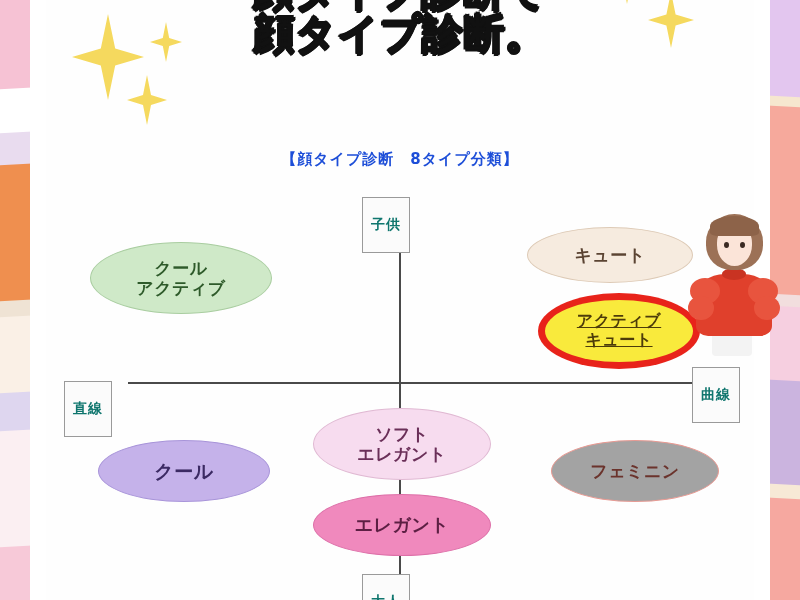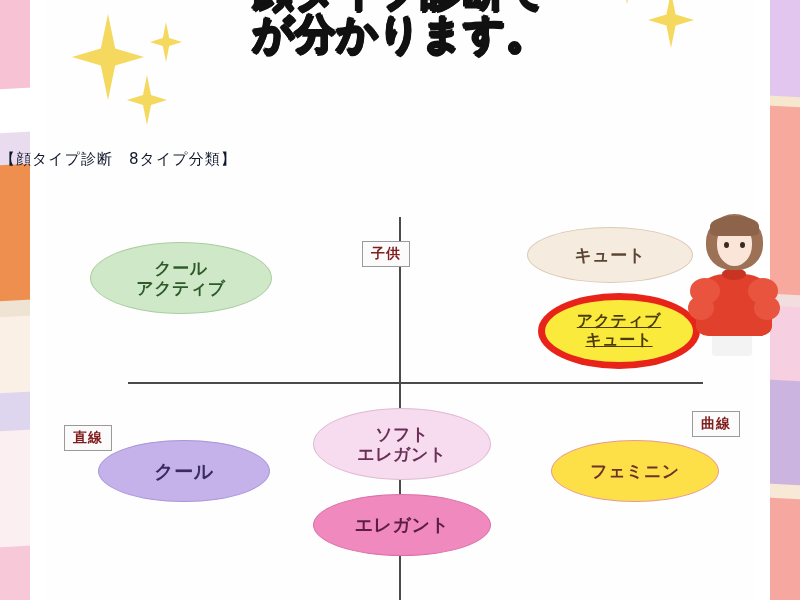--- a/index.html
+++ b/index.html
@@ -38,21 +38,22 @@
       0 1.6px 0 #111, 0 -1.6px 0 #111,
       1.2px 1.2px 0 #111, -1.2px -1.2px 0 #111;
     white-space:nowrap;
   }
   .hl-1{font-size:41px;}
   .hl-2{font-size:41px;}
   .hl-3{font-size:41px;}
 
   .subtitle{
     position:absolute;left:0;right:0;top:150px;
-    font-size:15px;font-weight:normal;color:#0f172a;
+    text-align:center;
+    font-size:15px;font-weight:bold;color:#1d4ed8;
     letter-spacing:1px;z-index:6;
   }
 
   
   .spark{
     position:absolute;
     background:#f5d95e;
     z-index:5;
     clip-path:polygon(50% 0%, 60% 40%, 100% 50%, 60% 60%, 50% 100%, 40% 60%, 0% 50%, 40% 40%);
   }
@@ -60,27 +61,26 @@
   
   #diagram{position:absolute;left:0;top:185px;width:800px;height:415px;z-index:4;}
 
   .axis-v{position:absolute;width:2px;background:#4a4a4a;}
   .axis-h{position:absolute;height:2px;background:#4a4a4a;}
 
   .axis-label{
     position:absolute;
     background:#fbfbfb;
     border:1.5px solid #9a9a9a;
-    color:#7f1d1d;
+    color:#0f766e;
     font-size:14px;font-weight:bold;
-    padding:3px 8px;
+    padding:18px 8px;
     letter-spacing:1px;
     white-space:nowrap;
     z-index:7;
-    margin-top:44px;
   }
 
   .node{
     position:absolute;
     border-radius:50%;
     display:flex;align-items:center;justify-content:center;
     text-align:center;
     font-weight:bold;
     line-height:1.18;
     letter-spacing:.5px;
@@ -138,21 +138,21 @@
   <div class="gutter r"></div>
 
   <div class="spark" style="left:72px;top:14px;width:72px;height:86px;"></div>
   <div class="spark" style="left:150px;top:22px;width:32px;height:40px;"></div>
   <div class="spark" style="left:127px;top:75px;width:40px;height:50px;"></div>
   <div class="spark" style="left:648px;top:-8px;width:46px;height:56px;"></div>
   <div class="spark" style="left:612px;top:-34px;width:30px;height:38px;"></div>
 
   <div class="headline">
     <div class="hl-line hl-1">顔タイプ診断で</div>
-    <div class="hl-line hl-3">が分かります。</div>
+    <div class="hl-line hl-3">顔タイプ診断。</div>
   </div>
 
   <div class="subtitle">【顔タイプ診断　8タイプ分類】</div>
 
   <div id="diagram">
 
     <div class="axis-v" style="left:399px;top:32px;height:383px;"></div>
     <div class="axis-h" style="left:128px;top:197px;width:575px;"></div>
 
     <div class="axis-label" style="left:362px;top:12px;">子供</div>
@@ -193,21 +193,21 @@
         <span>エレガント</span>
       </div>
     </div>
 
     <div class="node" style="left:313px;top:309px;width:178px;height:62px;background:#f089bd;border:1.5px solid #dd6fa8;color:#5c1f43;font-size:18px;">
       <div>
         <span>エレガント</span>
       </div>
     </div>
 
-    <div class="node" style="left:551px;top:255px;width:168px;height:62px;background:#fde047;border:1.5px solid #e79a93;color:#6b332c;font-size:17px;">
+    <div class="node" style="left:551px;top:255px;width:168px;height:62px;background:#a3a3a3;border:1.5px solid #e79a93;color:#6b332c;font-size:17px;">
       <div>
         <span>フェミニン</span>
       </div>
     </div>
 
   </div>
 
   <div id="character" style="left:686px;top:212px;width:96px;height:152px;">
     <div class="ch-skirt" style="left:26px;top:118px;width:40px;height:26px;"></div>
     <div class="ch-body" style="left:10px;top:62px;width:76px;height:62px;"></div>

